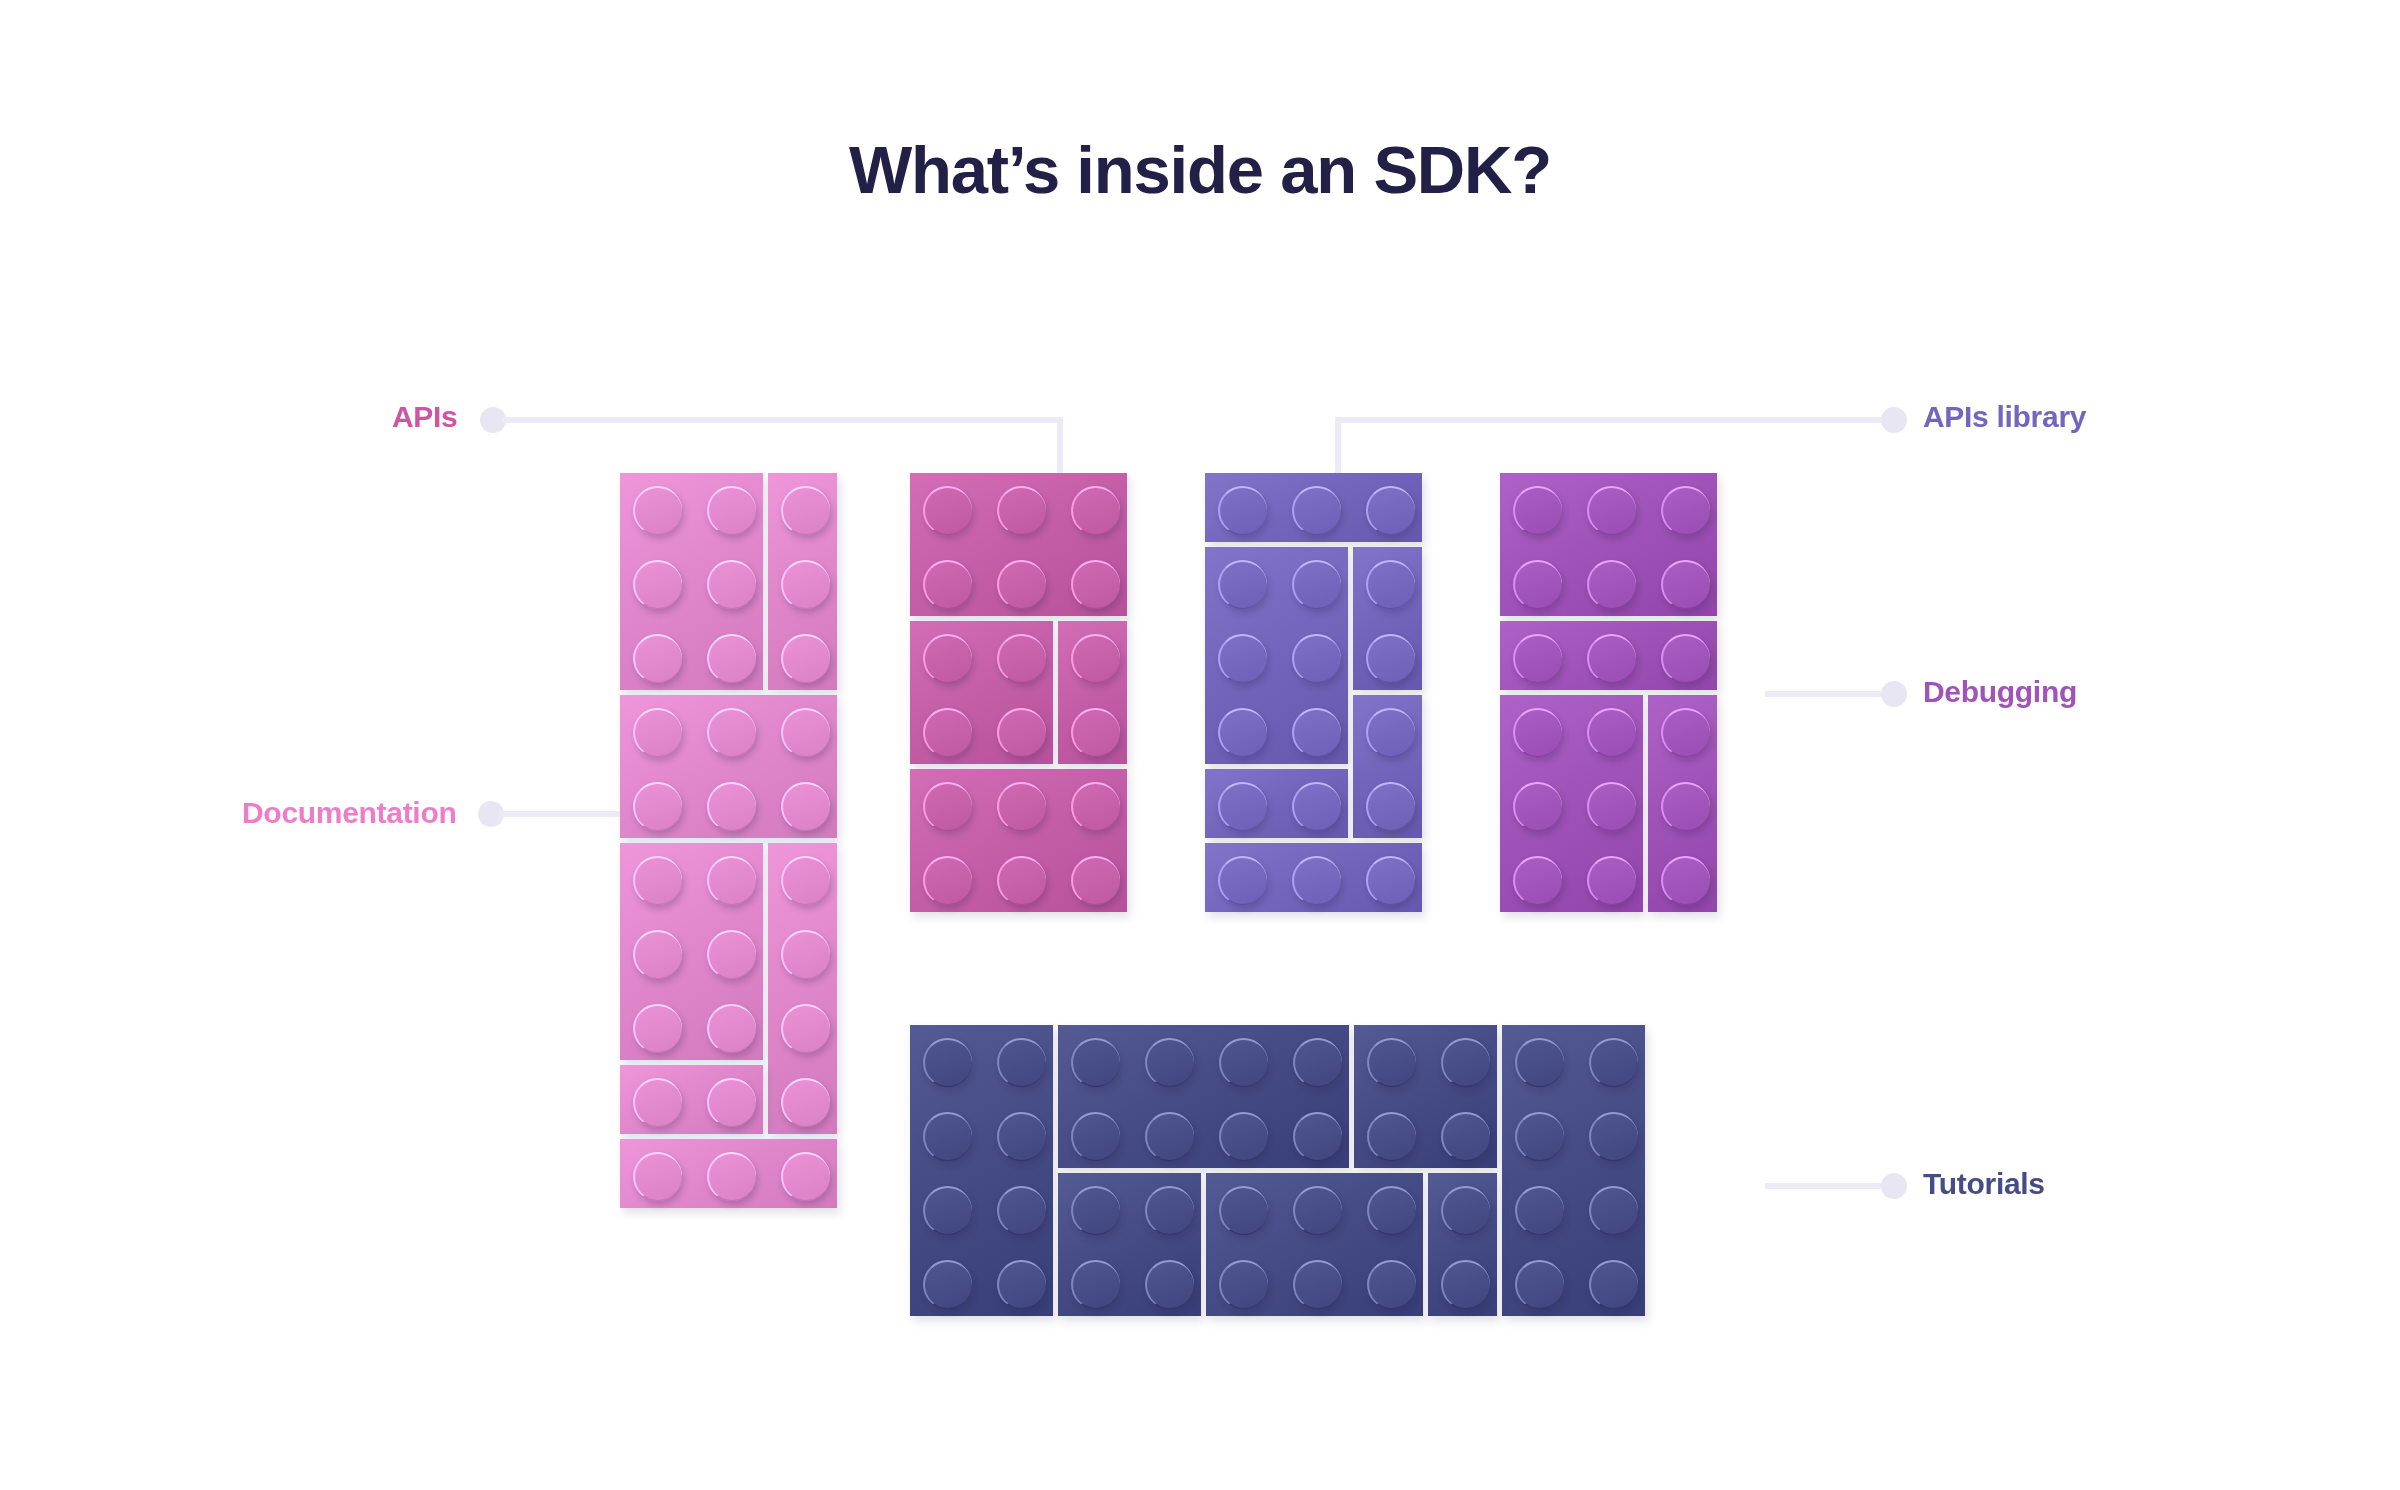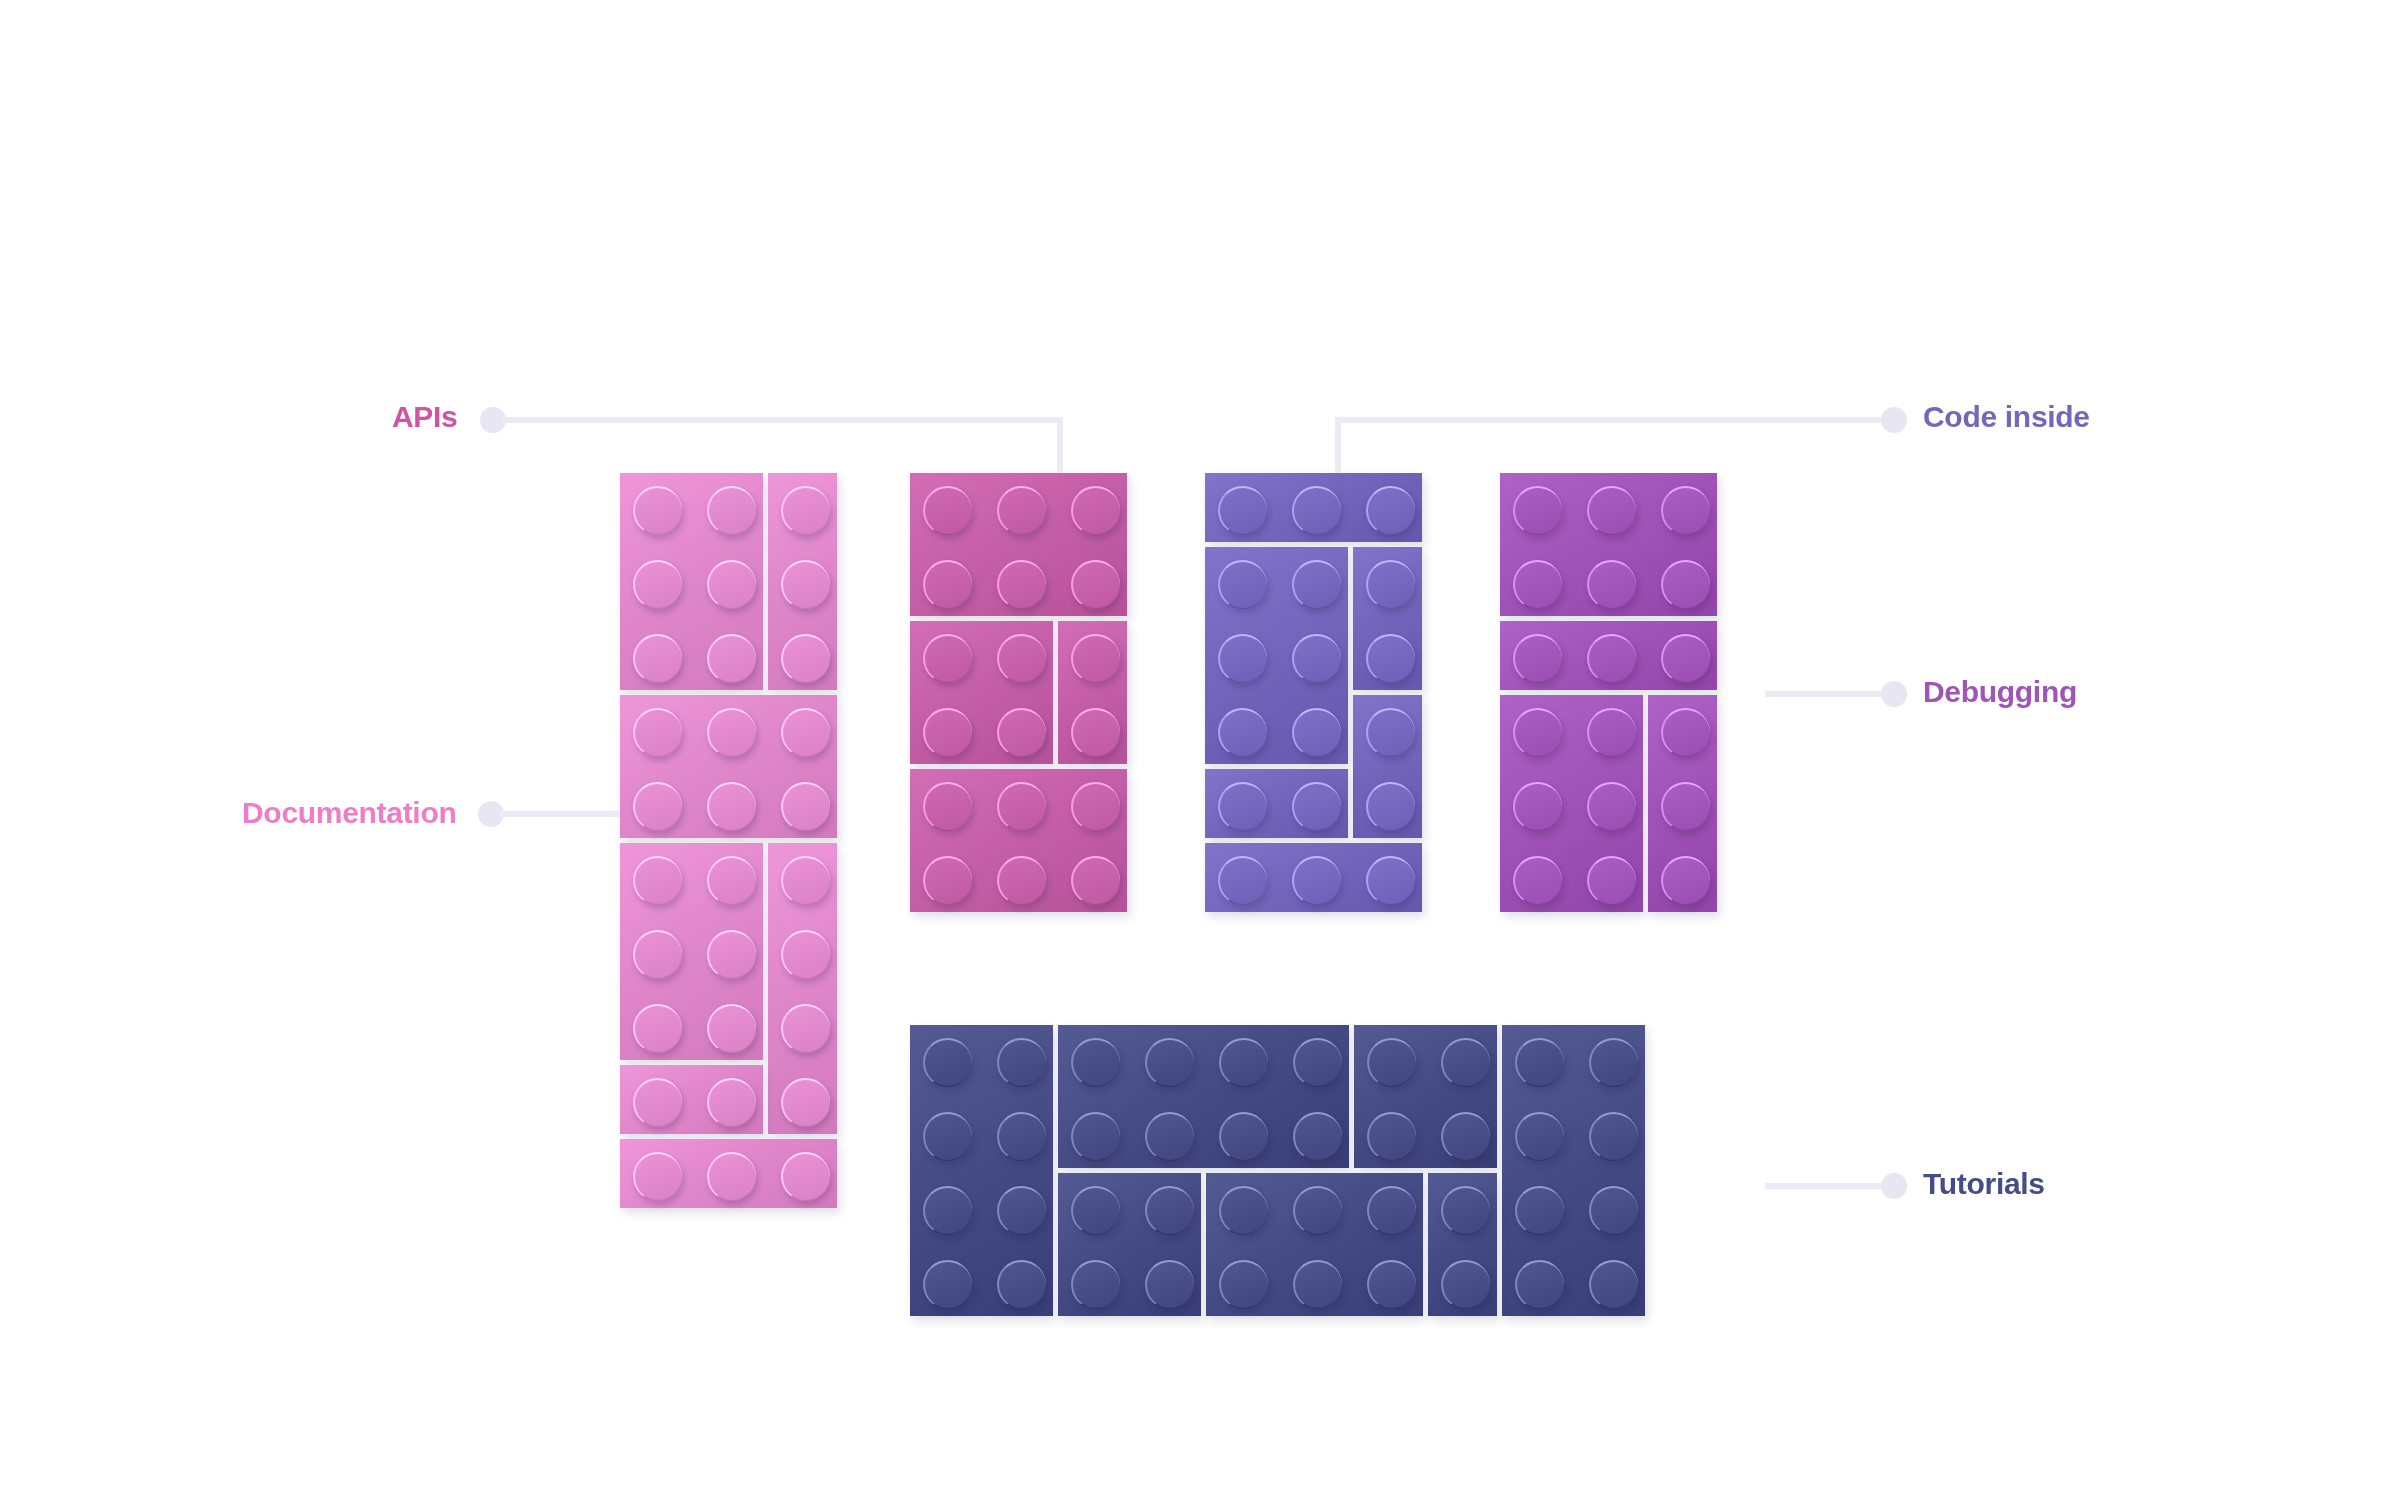--- a/index.html
+++ b/index.html
@@ -46,20 +46,21 @@
   .stud{
     position:absolute;border-radius:50%;
     box-sizing:border-box;
   }
 </style>
 </head>
 <body>
 
 <div id="stage">
 
+  <div class="title">What’s inside an SDK?</div>
 
   <div id="bricks-layer">
       <div class="brick-group" style="position: absolute; left: 0px; top: 0px;">
         <div class="brick" style="left: 620px; top: 473px; width: 143px; height: 217px; background: linear-gradient(150deg, rgb(238, 150, 217) 0%, rgb(224, 136, 203) 45%, rgb(210, 122, 189) 100%);">
           <div class="stud" style="width: 49px; height: 49px; left: 13px; top: 13px; background: linear-gradient(160deg, rgb(234, 146, 213) 0%, rgb(224, 136, 203) 60%, rgb(218, 130, 197) 100%); border-top: 2px solid rgb(255, 214, 255); border-left: 2px solid rgb(255, 194, 255); border-bottom: 1px solid rgb(202, 114, 181); box-shadow: rgba(40, 30, 70, 0.22) 2px 4px 6px;"></div>
           <div class="stud" style="width: 49px; height: 49px; left: 87px; top: 13px; background: linear-gradient(160deg, rgb(234, 146, 213) 0%, rgb(224, 136, 203) 60%, rgb(218, 130, 197) 100%); border-top: 2px solid rgb(255, 214, 255); border-left: 2px solid rgb(255, 194, 255); border-bottom: 1px solid rgb(202, 114, 181); box-shadow: rgba(40, 30, 70, 0.22) 2px 4px 6px;"></div>
           <div class="stud" style="width: 49px; height: 49px; left: 13px; top: 87px; background: linear-gradient(160deg, rgb(234, 146, 213) 0%, rgb(224, 136, 203) 60%, rgb(218, 130, 197) 100%); border-top: 2px solid rgb(255, 214, 255); border-left: 2px solid rgb(255, 194, 255); border-bottom: 1px solid rgb(202, 114, 181); box-shadow: rgba(40, 30, 70, 0.22) 2px 4px 6px;"></div>
           <div class="stud" style="width: 49px; height: 49px; left: 87px; top: 87px; background: linear-gradient(160deg, rgb(234, 146, 213) 0%, rgb(224, 136, 203) 60%, rgb(218, 130, 197) 100%); border-top: 2px solid rgb(255, 214, 255); border-left: 2px solid rgb(255, 194, 255); border-bottom: 1px solid rgb(202, 114, 181); box-shadow: rgba(40, 30, 70, 0.22) 2px 4px 6px;"></div>
           <div class="stud" style="width: 49px; height: 49px; left: 13px; top: 161px; background: linear-gradient(160deg, rgb(234, 146, 213) 0%, rgb(224, 136, 203) 60%, rgb(218, 130, 197) 100%); border-top: 2px solid rgb(255, 214, 255); border-left: 2px solid rgb(255, 194, 255); border-bottom: 1px solid rgb(202, 114, 181); box-shadow: rgba(40, 30, 70, 0.22) 2px 4px 6px;"></div>
           <div class="stud" style="width: 49px; height: 49px; left: 87px; top: 161px; background: linear-gradient(160deg, rgb(234, 146, 213) 0%, rgb(224, 136, 203) 60%, rgb(218, 130, 197) 100%); border-top: 2px solid rgb(255, 214, 255); border-left: 2px solid rgb(255, 194, 255); border-bottom: 1px solid rgb(202, 114, 181); box-shadow: rgba(40, 30, 70, 0.22) 2px 4px 6px;"></div>
@@ -247,21 +248,21 @@
       </div>
     </div>
   <div id="callouts-layer">
       <div class="label l" style="color: rgb(207, 84, 164); top: 400px; left: 392px; ">APIs</div>
       <div class="dot" style="background: rgb(232, 230, 242); left: 480px; top: 407px;"></div>
       <div class="ln h" style="background: rgb(236, 234, 244); left: 502px; top: 417px; width: 561px;"></div>
       <div class="ln v" style="background: rgb(236, 234, 244); left: 1057px; top: 417px; height: 56px;"></div>
       <div class="label l" style="color: rgb(238, 124, 200); top: 796px; left: 242px; text-align: right;">Documentation</div>
       <div class="dot" style="background: rgb(232, 230, 242); left: 478px; top: 801px;"></div>
       <div class="ln h" style="background: rgb(236, 234, 244); left: 500px; top: 811px; width: 120px;"></div>
-      <div class="label r" style="color: rgb(116, 102, 188); top: 400px; left: 1923px;">Code inside</div>
+      <div class="label r" style="color: rgb(116, 102, 188); top: 400px; left: 1923px;">APIs library</div>
       <div class="dot" style="background: rgb(232, 230, 242); left: 1881px; top: 407px;"></div>
       <div class="ln h" style="background: rgb(236, 234, 244); left: 1335px; top: 417px; width: 546px;"></div>
       <div class="ln v" style="background: rgb(236, 234, 244); left: 1335px; top: 417px; height: 56px;"></div>
       <div class="label r" style="color: rgb(160, 83, 184); top: 675px; left: 1923px;">Debugging</div>
       <div class="dot" style="background: rgb(232, 230, 242); left: 1881px; top: 681px;"></div>
       <div class="ln h" style="background: rgb(236, 234, 244); left: 1765px; top: 691px; width: 116px;"></div>
       <div class="label r" style="color: rgb(69, 76, 134); top: 1167px; left: 1923px; text-align: center;">Tutorials</div>
       <div class="dot" style="background: rgb(232, 230, 242); left: 1881px; top: 1173px;"></div>
       <div class="ln h" style="background: rgb(236, 234, 244); left: 1765px; top: 1183px; width: 116px;"></div>
     </div>

